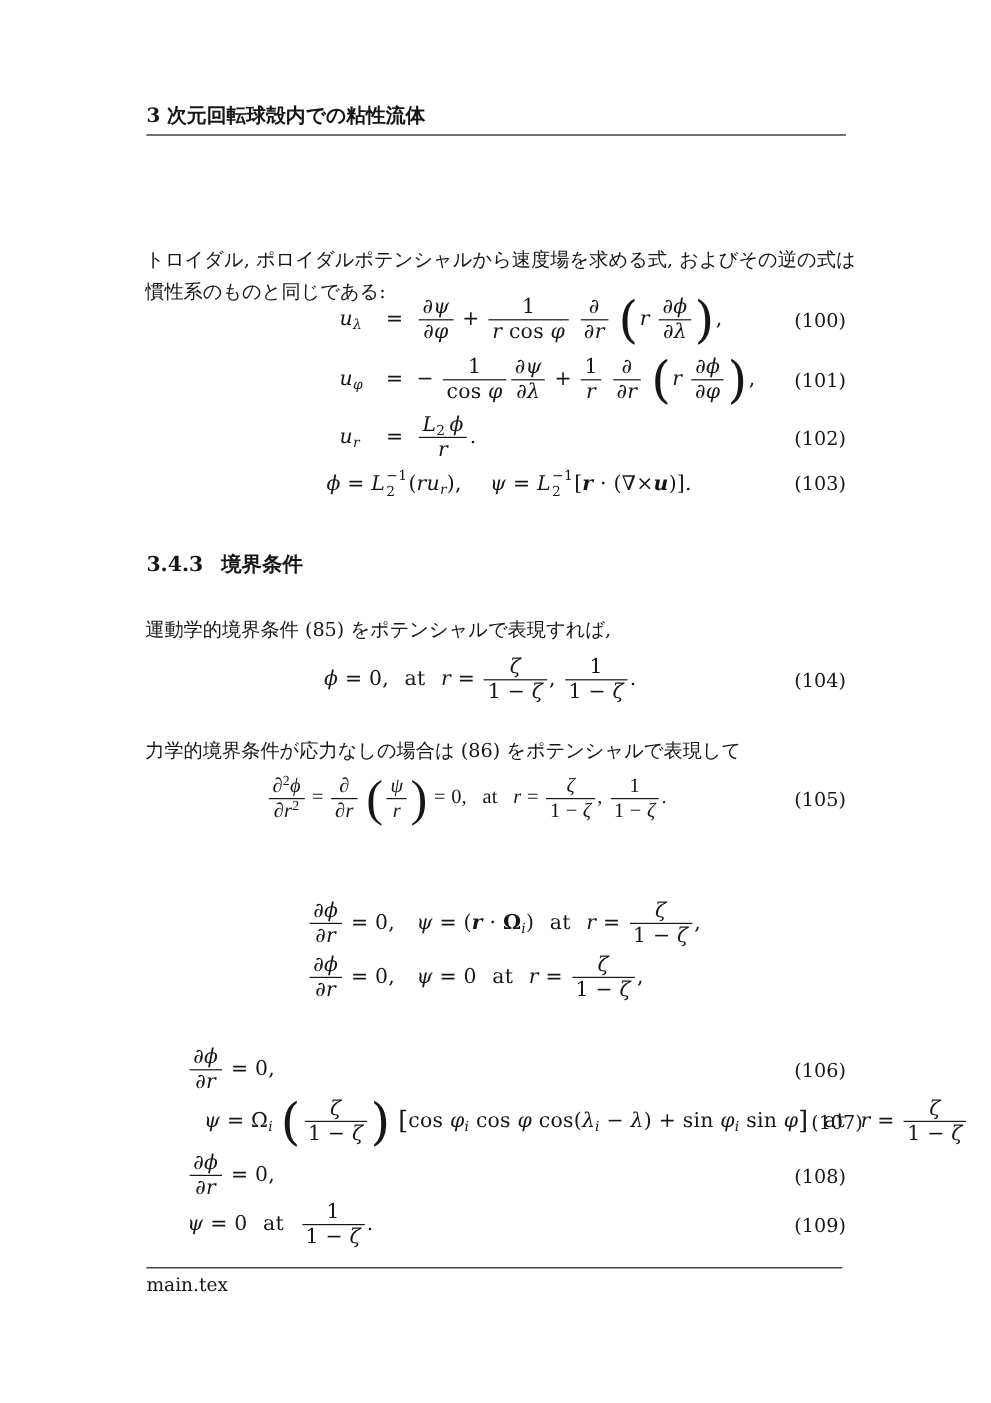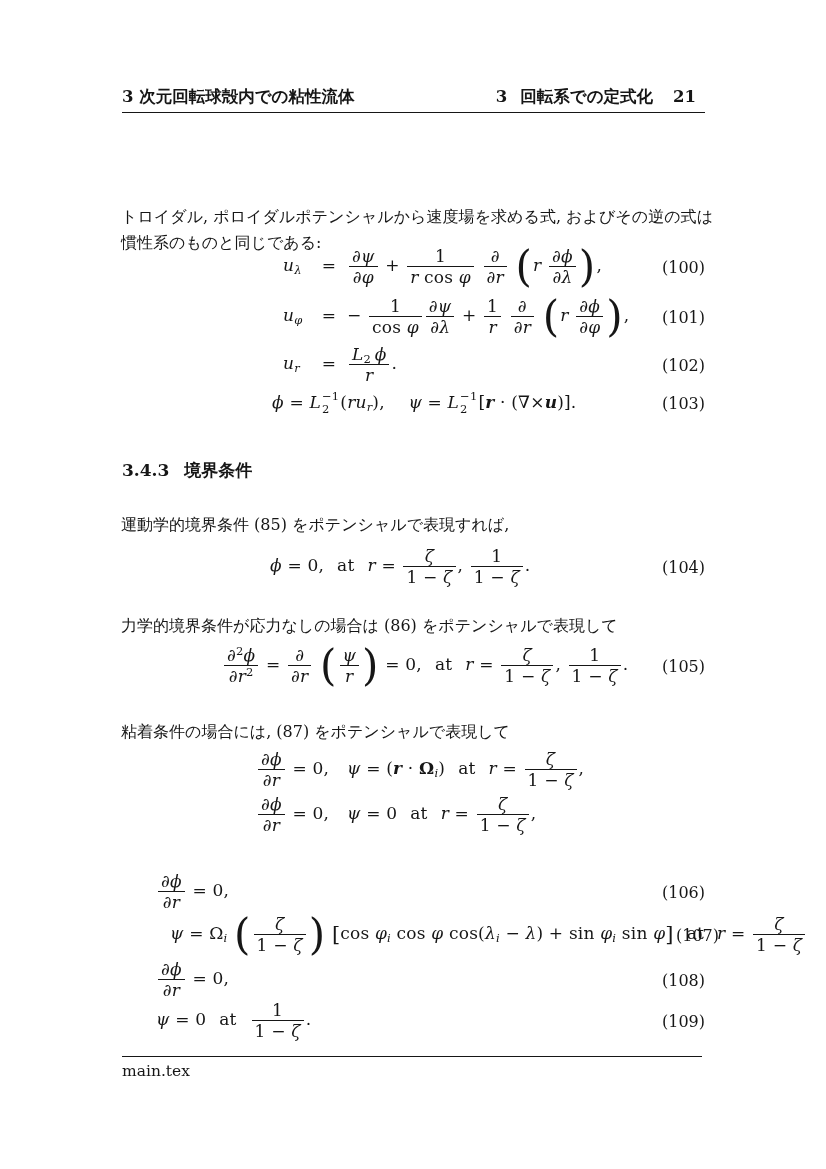--- a/index.html
+++ b/index.html
@@ -32,21 +32,21 @@
   .eq { position:absolute; left:0; width:826px; font-size:17px; }
   .eq .body { white-space:nowrap; display:inline-block; }
   .eq .tag { position:absolute; right:121px; top:50%; transform:translateY(-50%); font-size:16px; }
   .eq100 { top:246px; } .eq101 { top:296px; } .eq102 { top:344px; } .eq103 { top:390px; }
   .eq104 { top:546px; } .eq105 { top:645px; }
   .equ1  { top:749px; } .equ2  { top:794px; }
   .eq106 { top:871px; } .eq107 { top:914px;padding-left:14px; } .eq108 { top:959px; } .eq109 { top:1000px; }
   .eq100 .body, .eq101 .body, .eq102 .body { margin-left:283px; }
   .eq103 .body { margin-left:272px; }
   .eq104 .body { margin-left:270px; }
-  .eq105 .body { margin-left:222px; }
+  .eq105 .body { margin-left:222px;font-family:Liberation Serif, serif; }
   .equ1 .body, .equ2 .body { margin-left:256px; }
   .eq106 .body, .eq107 .body, .eq108 .body, .eq109 .body { margin-left:156px; }
   
   .fr { display:inline-block; vertical-align:middle; text-align:center; margin:0 2px; line-height:1.18; }
   .fr .nu { display:block; padding:0 3px; }
   .fr .de { display:block; border-top:1px solid #161616; padding:0 3px; }
   .el  { display:inline-block; min-width:28px; }
   .rel { display:inline-block; width:36px; text-align:center; }
   .bp  { display:inline-block; vertical-align:middle; font-size:42px; line-height:36px; font-weight:300; margin:0 1px; }
   .mb  { font-size:21px; vertical-align:-2px; }
@@ -58,23 +58,20 @@
   sub { vertical-align:-0.3em; }
   sup { vertical-align:0.5em; }
   i, .eq .body { letter-spacing:0.2px; }
 </style>
 </head>
 <body>
 
 <div class="page">
 
   <div class="hdr-left">3 次元回転球殻内での粘性流体</div>
-  <div class="hdr-right">
-    <span class="secno">3</span><span>回転系での定式化</span><span class="pgno">21</span>
-  </div>
   <div class="hrule top"></div>
 
 
   <p class="par par1">トロイダル, ポロイダルポテンシャルから速度場を求める式, およびその逆の式は慣性系のものと同じである:</p>
 
   <div class="eq eq100">
     <span class="body"><span class="el"><i>u</i><sub><i>λ</i></sub></span><span class="rel">=</span><span class="fr"><span class="nu">∂<i>ψ</i></span><span class="de">∂<i>φ</i></span></span> + <span class="fr"><span class="nu">1</span><span class="de"><i>r</i> cos <i>φ</i></span></span> <span class="fr"><span class="nu">∂</span><span class="de">∂<i>r</i></span></span> <span class="bp">(</span><i>r</i> <span class="fr"><span class="nu">∂<i>ϕ</i></span><span class="de">∂<i>λ</i></span></span><span class="bp">)</span>,</span>
     <span class="tag">(100)</span>
   </div>
   <div class="eq eq101">
@@ -101,21 +98,20 @@
     <span class="tag">(104)</span>
   </div>
 
   <p class="par par3">力学的境界条件が応力なしの場合は (86) をポテンシャルで表現して</p>
 
   <div class="eq eq105">
     <span class="body"><span class="fr"><span class="nu">∂<sup>2</sup><i>ϕ</i></span><span class="de">∂<i>r</i><sup>2</sup></span></span> = <span class="fr"><span class="nu">∂</span><span class="de">∂<i>r</i></span></span> <span class="bp">(</span><span class="fr"><span class="nu"><i>ψ</i></span><span class="de"><i>r</i></span></span><span class="bp">)</span> = 0,<span class="at">at</span><i>r</i> = <span class="fr"><span class="nu"><i>ζ</i></span><span class="de">1 − <i>ζ</i></span></span>, <span class="fr"><span class="nu">1</span><span class="de">1 − <i>ζ</i></span></span>.</span>
     <span class="tag">(105)</span>
   </div>
 
-  <p class="par par4">粘着条件の場合には, (87) をポテンシャルで表現して</p>
 
   <div class="eq equ1">
     <span class="body"><span class="fr"><span class="nu">∂<i>ϕ</i></span><span class="de">∂<i>r</i></span></span> = 0,<span class="qd"></span><i>ψ</i> = (<b><i>r</i></b> · <b>Ω</b><sub><i>i</i></sub>)<span class="at">at</span><i>r</i> = <span class="fr"><span class="nu"><i>ζ</i></span><span class="de">1 − <i>ζ</i></span></span>,</span>
   </div>
   <div class="eq equ2">
     <span class="body"><span class="fr"><span class="nu">∂<i>ϕ</i></span><span class="de">∂<i>r</i></span></span> = 0,<span class="qd"></span><i>ψ</i> = 0<span class="at">at</span><i>r</i> = <span class="fr"><span class="nu"><i>ζ</i></span><span class="de">1 − <i>ζ</i></span></span>,</span>
   </div>
 
 
   <div class="eq eq106">

